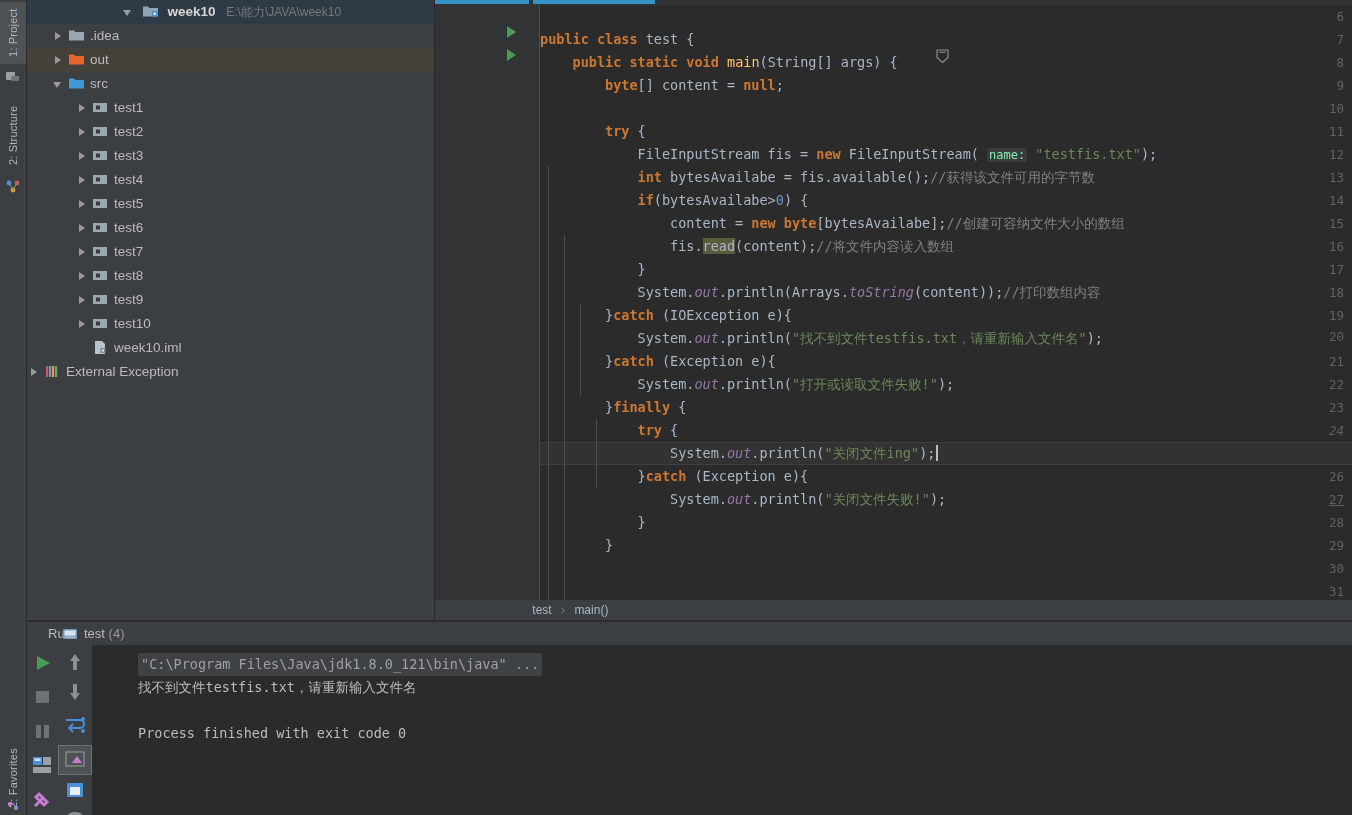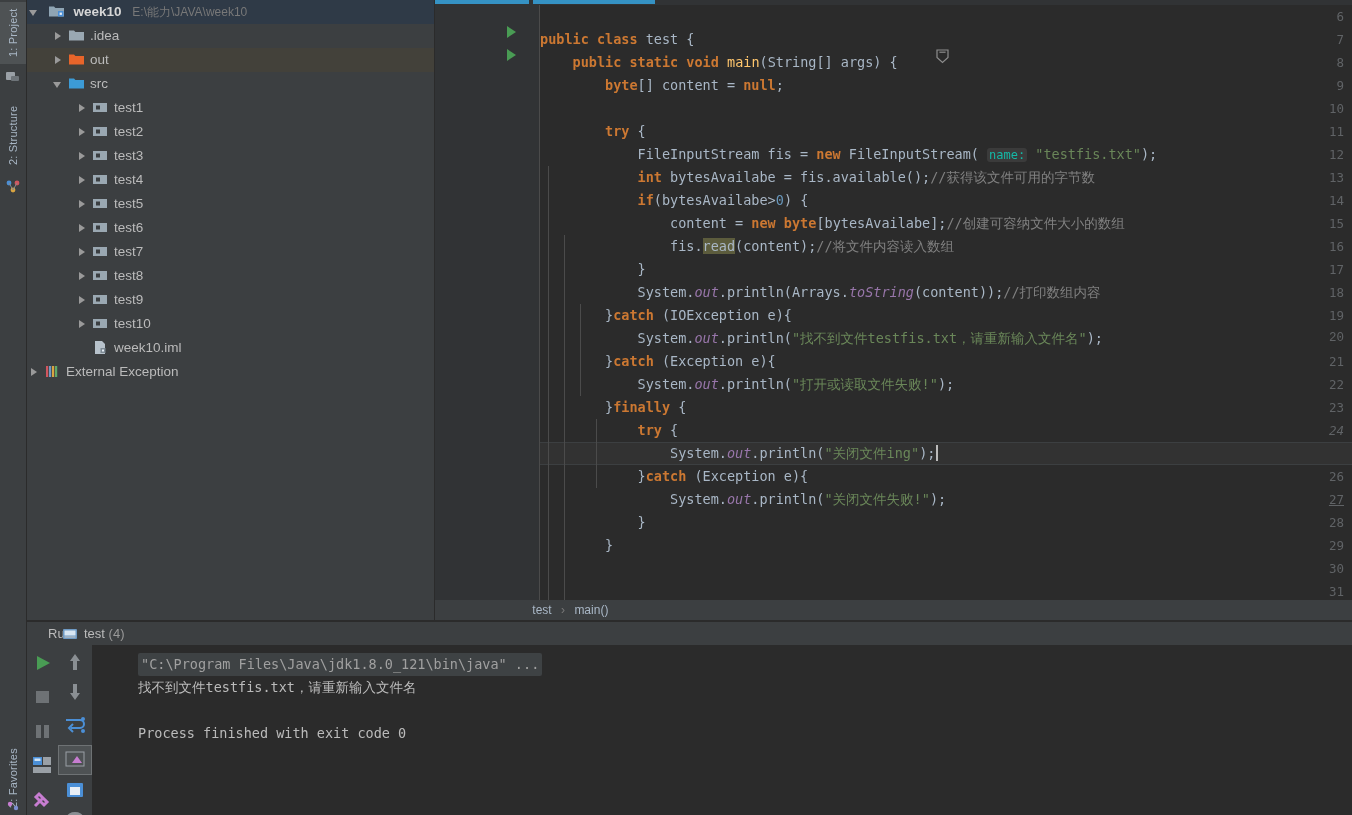--- a/index.html
+++ b/index.html
@@ -33,21 +33,21 @@
   
   .project{
     position:absolute;left:26px;top:0;width:409px;height:621px;
     background:#3C3F41;overflow:hidden;
   }
   .row{
     position:relative;height:24px;line-height:24px;
     white-space:nowrap;font-size:13.5px;color:#BBBBBB;
     padding-left:8px;
   }
-  .row.sel{background:#2F3A47;}
+  .row.sel{background:#2F3A47;text-align:center;}
   .row.hov{background:#43413A;}
   .arrow{
     display:inline-block;width:9px;height:9px;margin-right:5px;
     position:relative;top:1px;
   }
   .arrow.right::before{
     content:"";position:absolute;left:1px;top:0px;
     border-left:6px solid #9A9A9A;border-top:4.5px solid transparent;
     border-bottom:4.5px solid transparent;
   }
@@ -90,21 +90,21 @@
     color:#A9B7C6;
   }
   .cl.cur{background:#323232;width:812px;box-shadow:inset 0 1px 0 #3C3F41, inset 0 -1px 0 #3C3F41;}
   .kw{color:#CC7832;font-weight:bold;}
   .mth{color:#FFC66D;}
   .fld{color:#9876AA;font-style:italic;}
   .str{color:#6A8759;}
   .num{color:#6897BB;}
   .cmt{color:#808080;}
   .inlay{
-    color:#14b8a6;background:#3B3B3B;border-radius:3px;
+    color:#86efac;background:#3B3B3B;border-radius:3px;
     padding:0 2px;font-size:12px;
   }
   .usg{background:#5C5C3D;}
   .caret{
     display:inline-block;width:2px;height:16px;background:#BBBBBB;
     vertical-align:-3px;margin-left:1px;
   }
   .runarrow{
     position:absolute;width:0;height:0;
     border-left:9px solid #499C54;border-top:6px solid transparent;

